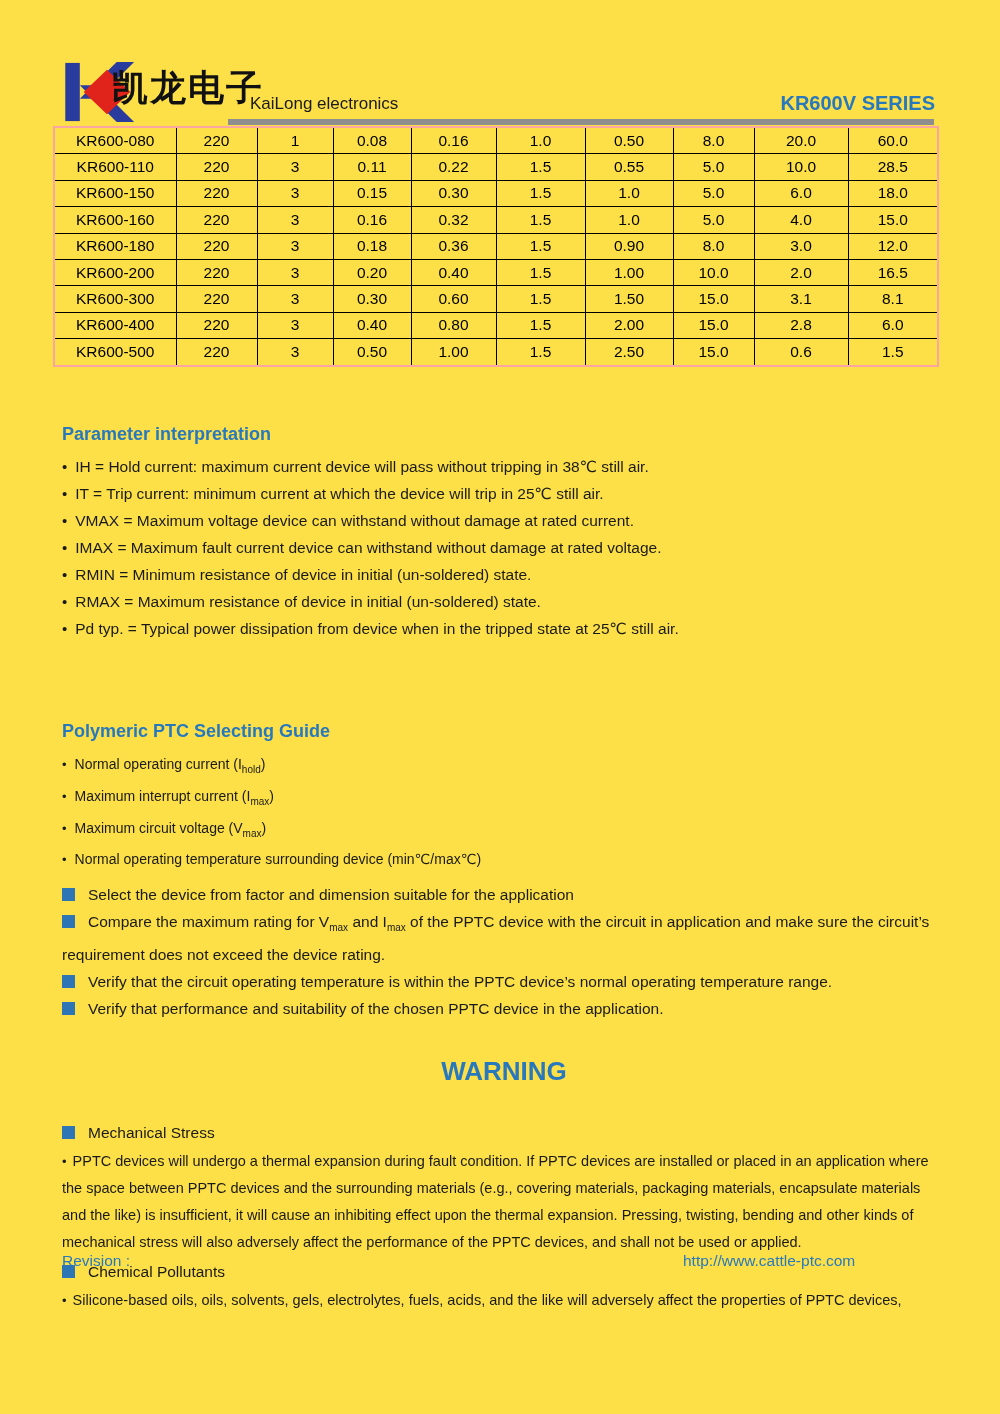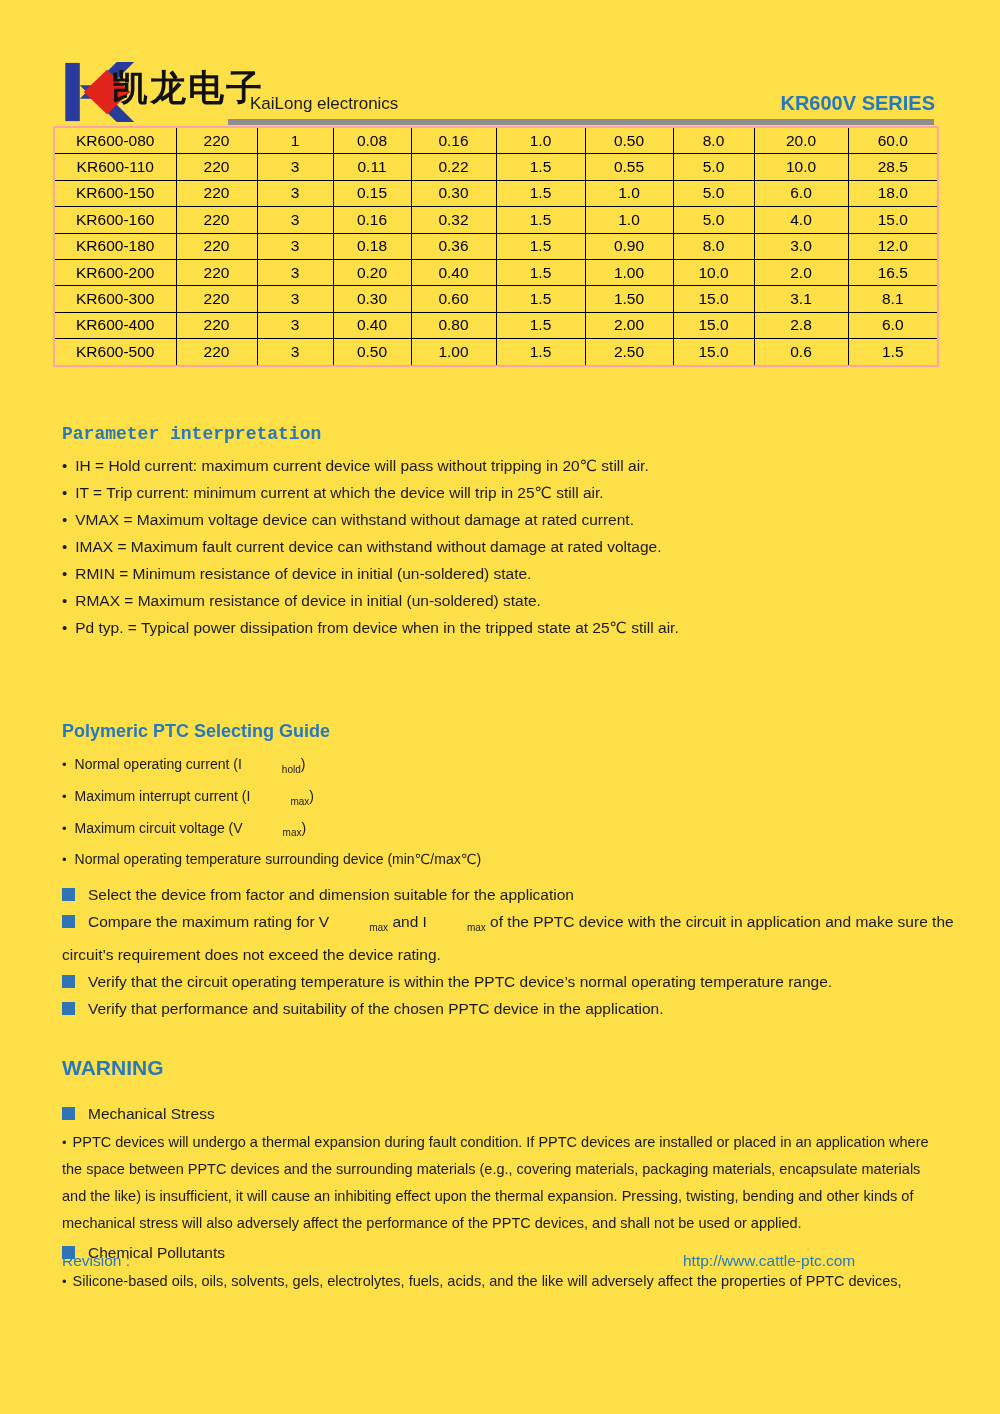--- a/index.html
+++ b/index.html
@@ -16,35 +16,35 @@
   .series{position:absolute;right:65px;top:92px;font-size:20px;font-weight:bold;color:#2878be;}
   .rule{position:absolute;left:228px;top:119px;width:706px;height:6px;background:#8e8e8e;}
   
   .spec-table-wrap{position:absolute;left:53px;top:126px;width:884px;}
   table.spec{border-collapse:collapse;table-layout:fixed;width:884px;border:2px solid #fca5a5;}
   table.spec td{border:1px solid #000;height:25.4px;text-align:center;vertical-align:middle;
     font-size:15.5px;color:#000;padding:0;}
   
   .sec-title{font-size:18px;font-weight:bold;color:#2878be;margin:0;}
   #params{position:absolute;left:62px;top:424px;width:892px;}
-  #params .sec-title{margin-bottom:8px;font-family:Liberation Mono, monospace;}
+  #params .sec-title{margin-bottom:8px;}
   .b-item{font-size:15.5px;line-height:27px;color:#1a1a1a;}
   .b-item::before{content:"\2022";margin-right:8px;font-size:15px;}
   #guide{position:absolute;left:62px;top:721px;width:892px;}
   #guide .sec-title{margin-bottom:9px;}
   .sq{display:inline-block;width:13px;height:13px;background:#2e75b6;margin-right:13px;
     vertical-align:-1px;}
   .sq-item{font-size:15.5px;line-height:27px;color:#1a1a1a;}
   .sub-list{margin:3px 0 3px 0;}
   .s-item{font-size:14px;line-height:26px;color:#1a1a1a;}
   .s-item::before{content:"\2022";margin-right:8px;font-size:13px;}
-  sub{font-size:10px;margin-left:40px;}
+  sub{font-size:10px;}
   
   #warning{position:absolute;left:62px;top:1056px;width:884px;}
-  #warning .w-title{font-size:21px;font-weight:bold;color:#2878be;margin:0 0 20px 0;}
+  #warning .w-title{font-size:26px;font-weight:bold;color:#2878be;margin:0 0 32px 0;text-align:center;}
   .w-para{font-size:14.5px;line-height:27px;color:#1a1a1a;margin:2px 0;}
   .w-para::before{content:"\2022";margin-right:6px;font-size:13px;}
   
   #footer{position:absolute;left:0;top:1252px;width:956px;height:26px;padding-left:16px;}
   .revision{position:absolute;left:62px;top:0;font-size:15.5px;color:#2878be;}
   .site-url{position:absolute;left:683px;top:0;font-size:15.5px;color:#2878be;
     text-decoration:none;cursor:pointer;text-align:right;}
 </style>
 </head>
 <body>
@@ -184,21 +184,21 @@
             <td>15.0</td>
             <td>0.6</td>
             <td>1.5</td>
           </tr>
       </tbody>
     </table>
   </div>
 
   <div id="params">
     <h2 class="sec-title">Parameter interpretation</h2>
-    <div class="b-item"><span>IH = Hold current: maximum current device will pass without tripping in 20℃  still air.</span></div>
+    <div class="b-item"><span>IH = Hold current: maximum current device will pass without tripping in 38℃  still air.</span></div>
       <div class="b-item"><span>IT = Trip current: minimum current at which the device will trip in 25℃  still air.</span></div>
       <div class="b-item"><span>VMAX = Maximum voltage device can withstand without damage at rated current.</span></div>
       <div class="b-item"><span>IMAX = Maximum fault current device can withstand without damage at rated voltage.</span></div>
       <div class="b-item"><span>RMIN = Minimum resistance of device in initial (un-soldered) state.</span></div>
       <div class="b-item"><span>RMAX = Maximum resistance of device in initial (un-soldered) state.</span></div>
       <div class="b-item"><span>Pd typ. = Typical power dissipation from device when in the tripped state at 25℃  still air.</span></div>
   </div>
 
   <div id="guide">
     <h2 class="sec-title">Polymeric PTC Selecting Guide</h2>

